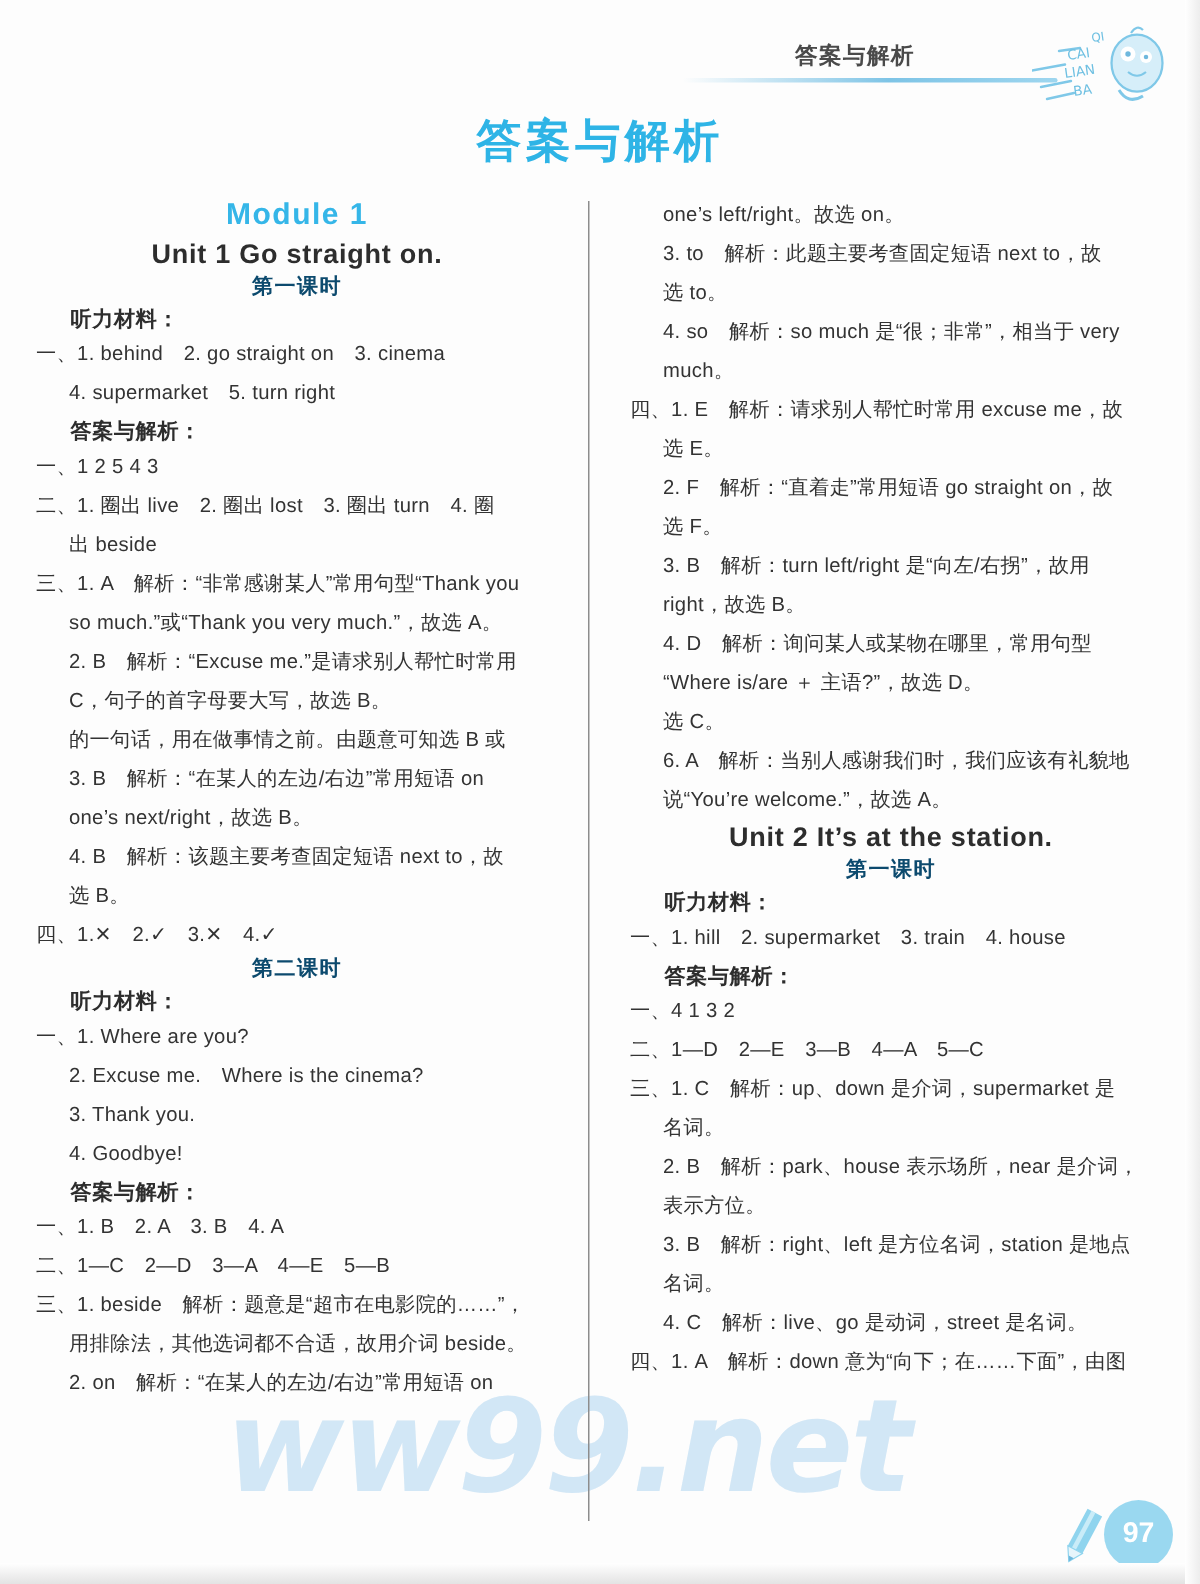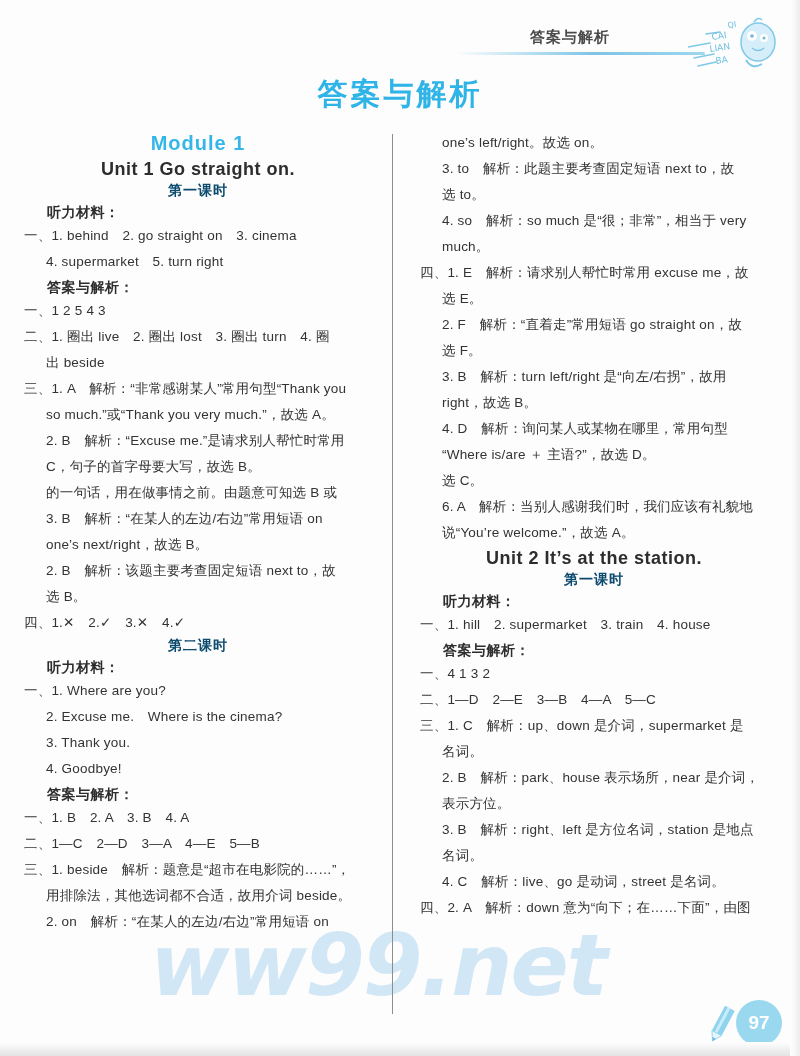--- a/index.html
+++ b/index.html
@@ -219,21 +219,21 @@
         <div class="line">一、1 2 5 4 3</div>
         <div class="line">二、1. 圈出 live　2. 圈出 lost　3. 圈出 turn　4. 圈</div>
         <div class="line ind">出 beside</div>
         <div class="line">三、1. A　解析：“非常感谢某人”常用句型“Thank you</div>
         <div class="line ind">so much.”或“Thank you very much.”，故选 A。</div>
         <div class="line ind">2. B　解析：“Excuse me.”是请求别人帮忙时常用</div>
         <div class="line ind">C，句子的首字母要大写，故选 B。</div>
         <div class="line ind">的一句话，用在做事情之前。由题意可知选 B 或</div>
         <div class="line ind">3. B　解析：“在某人的左边/右边”常用短语 on</div>
         <div class="line ind">one’s next/right，故选 B。</div>
-        <div class="line ind">2. B　解析：该题主要考查固定短语 next to，故</div>
+        <div class="line ind">4. B　解析：该题主要考查固定短语 next to，故</div>
         <div class="line ind">选 B。</div>
         <div class="line">四、1.✕　2.✓　3.✕　4.✓</div>
         <div class="period-head">第二课时</div>
         <div class="sec-label">听力材料：</div>
         <div class="line">一、1. Where are you?</div>
         <div class="line ind">2. Excuse me.　Where is the cinema?</div>
         <div class="line ind">3. Thank you.</div>
         <div class="line ind">4. Goodbye!</div>
         <div class="sec-label">答案与解析：</div>
         <div class="line">一、1. B　2. A　3. B　4. A</div>
@@ -266,21 +266,21 @@
         <div class="sec-label">答案与解析：</div>
         <div class="line">一、4 1 3 2</div>
         <div class="line">二、1—D　2—E　3—B　4—A　5—C</div>
         <div class="line">三、1. C　解析：up、down 是介词，supermarket 是</div>
         <div class="line ind">名词。</div>
         <div class="line ind">2. B　解析：park、house 表示场所，near 是介词，</div>
         <div class="line ind">表示方位。</div>
         <div class="line ind">3. B　解析：right、left 是方位名词，station 是地点</div>
         <div class="line ind">名词。</div>
         <div class="line ind">4. C　解析：live、go 是动词，street 是名词。</div>
-        <div class="line">四、2. A　解析：down 意为“向下；在……下面”，由图</div>
+        <div class="line">四、1. A　解析：down 意为“向下；在……下面”，由图</div>
       </div>
   </div>
 
   <div class="pencil">
     <svg viewBox="0 0 34 40" width="34" height="40">
       <g transform="rotate(28 17 20)">
         <rect x="12" y="2" width="11" height="28" fill="#8fd4ee"></rect>
         <rect x="15" y="2" width="3" height="28" fill="#c9ecf8"></rect>
         <polygon points="12,30 23,30 17.5,39" fill="#e7f5fb" stroke="#8fd4ee" stroke-width="0.8"></polygon>
         <polygon points="15.6,35.5 19.4,35.5 17.5,39" fill="#6fb8dd"></polygon>

